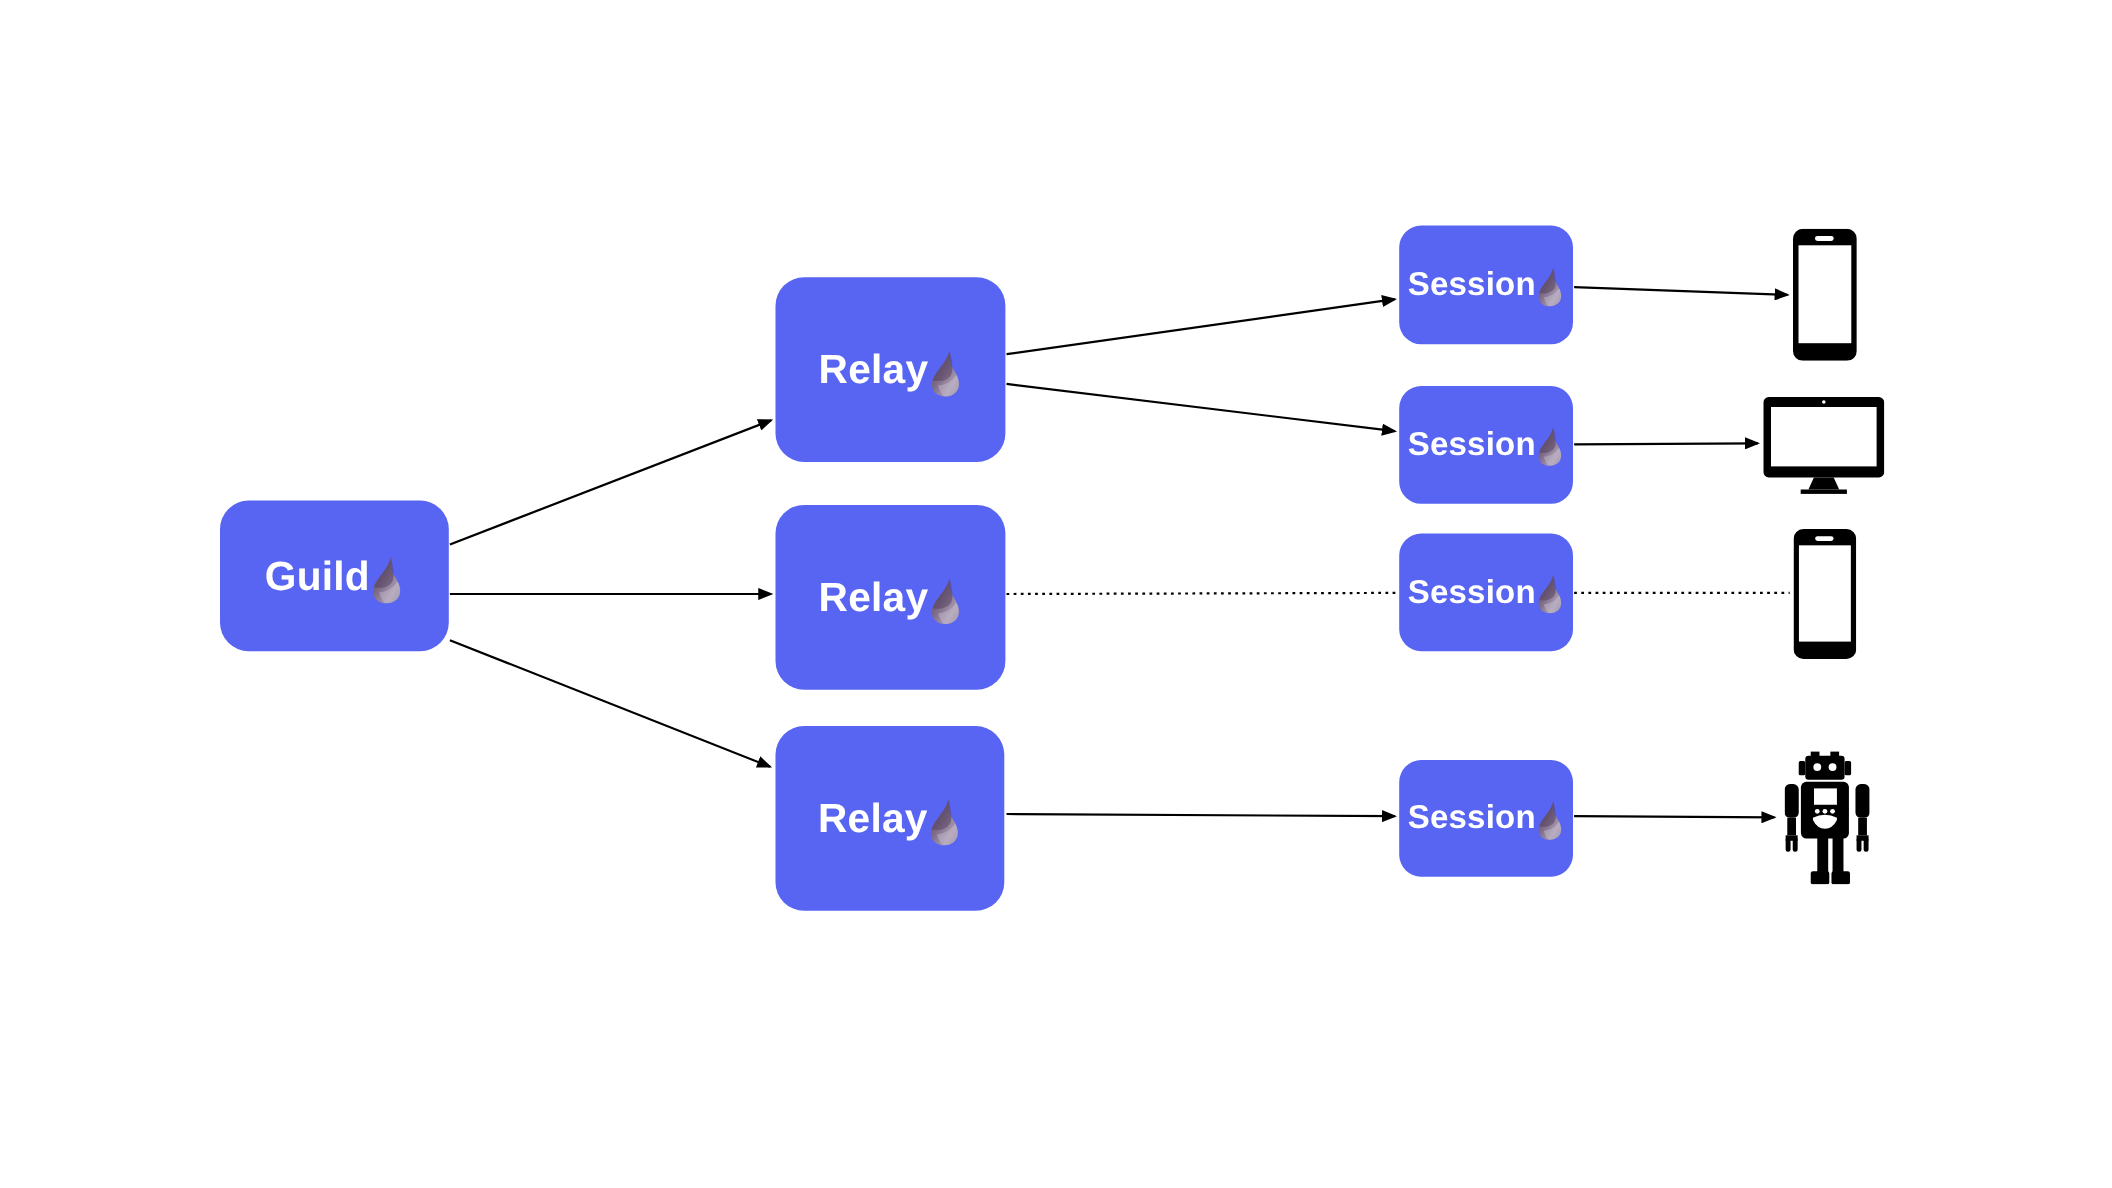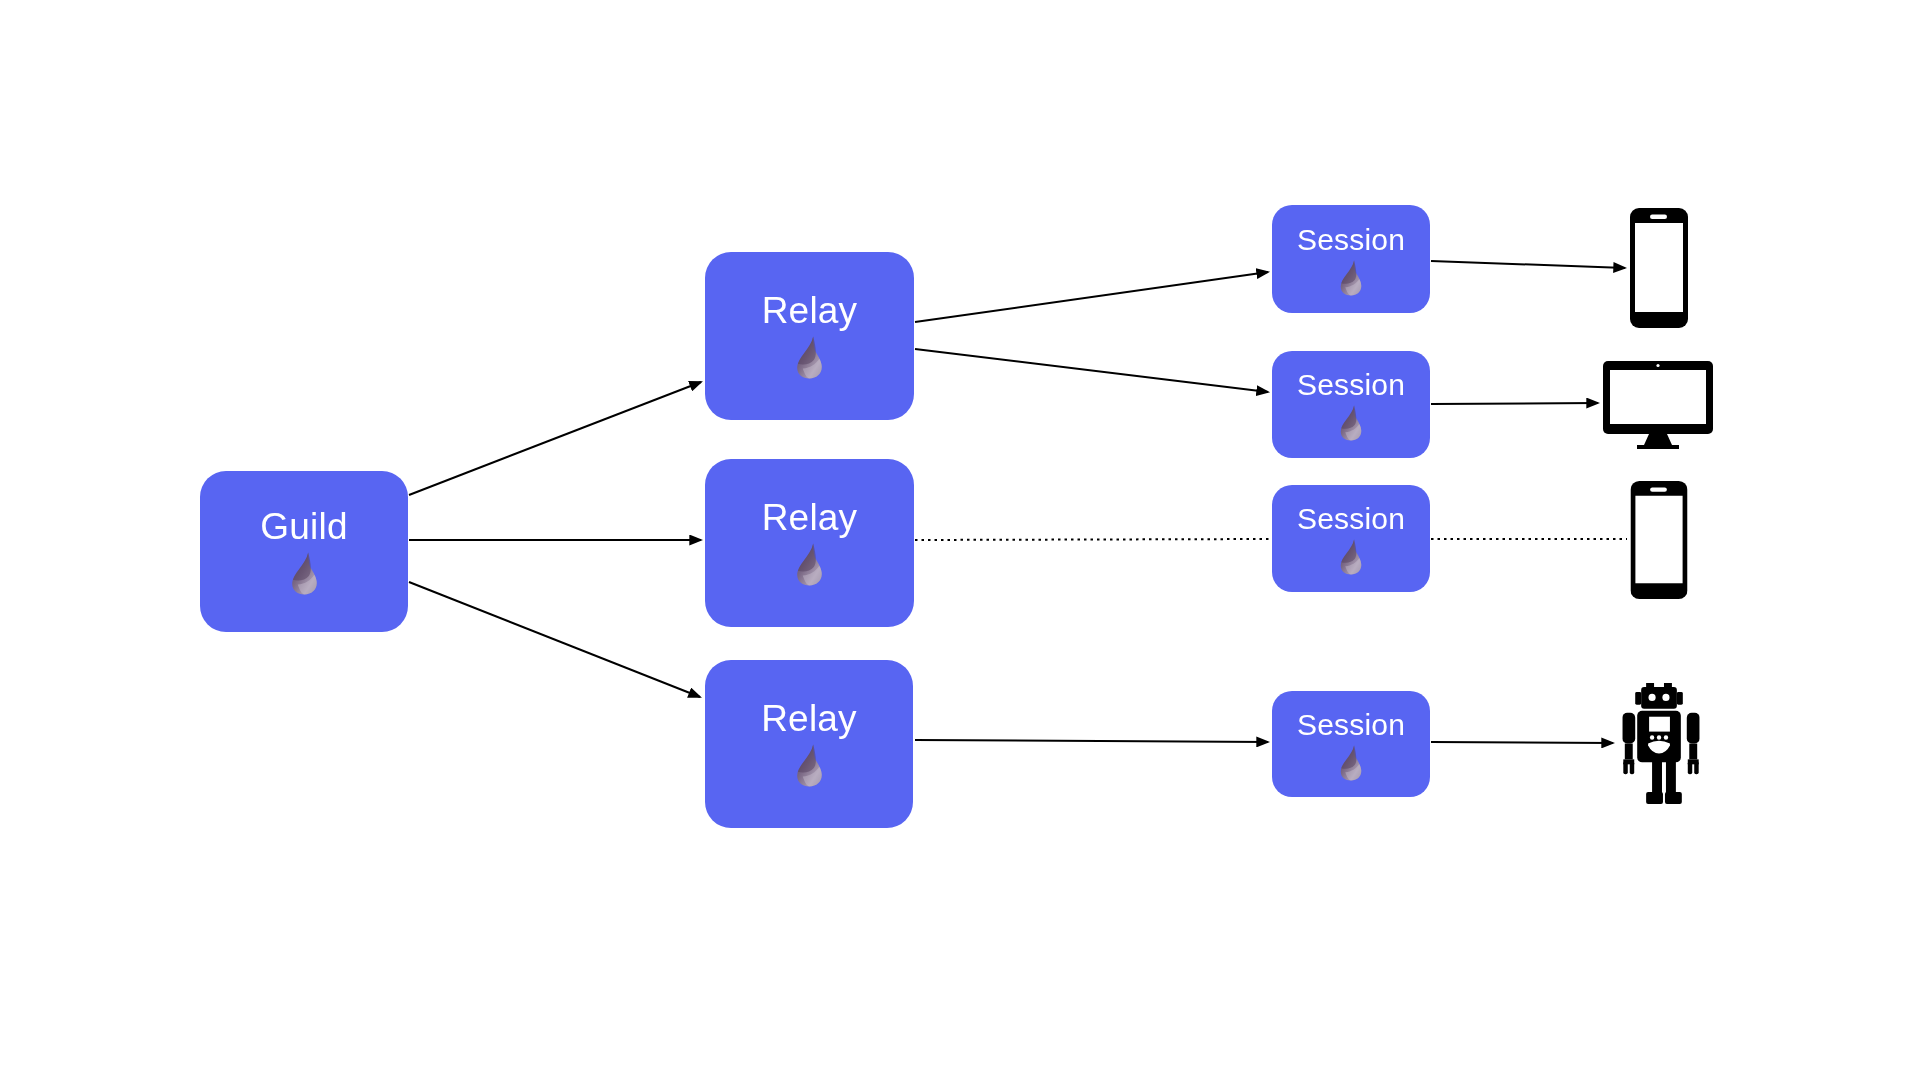--- a/index.html
+++ b/index.html
@@ -17,35 +17,35 @@
     width: 1920px; height: 1080px;
     pointer-events: none;
   }
   .edge-layer line { stroke: var(--edge, #000); stroke-width: 2; }
   .edge-layer line.dotted { stroke-dasharray: 2.5 4; }
   .node {
     position: absolute;
     background: var(--node-fill, #5865F2);
     color: var(--node-text, #ffffff);
     display: flex;
-    flex-direction: column;
+    flex-direction: row;
     align-items: center;
     justify-content: center;
-    font-weight: 400;
+    font-weight: 700;
     letter-spacing: 0.2px;
   }
   .node-lg { border-radius: 26px; font-size: 37px; }
   .node-sm { border-radius: 20px; font-size: 30px; }
   .node-lg .label { line-height: 36px; }
   .node-sm .label { line-height: 34px; }
   .drop-lg { width: 31px; height: 43px; margin-top: 7px; }
   .drop-sm { width: 26px; height: 36px; margin-top: 3px; }
   .device { position: absolute; }
   
-  .pos-guild    { left: 200px;  top: 455px; width: 208px; height: 161px; margin-top: 16px; }
+  .pos-guild    { left: 200px;  top: 455px; width: 208px; height: 137px; }
   .pos-relay-1  { left: 705px;  top: 252px; width: 209px; height: 168px; }
   .pos-relay-2  { left: 705px;  top: 459px; width: 209px; height: 168px; }
   .pos-relay-3  { left: 705px;  top: 660px; width: 208px; height: 168px; }
   .pos-session-1{ left: 1272px; top: 205px; width: 158px; height: 108px; }
   .pos-session-2{ left: 1272px; top: 351px; width: 158px; height: 107px; }
   .pos-session-3{ left: 1272px; top: 485px; width: 158px; height: 107px; }
   .pos-session-4{ left: 1272px; top: 691px; width: 158px; height: 106px; }
   .pos-phone-1  { left: 1630px; top: 208px; width: 58px;  height: 120px; }
   .pos-monitor  { left: 1603px; top: 361px; width: 110px; height: 88px;  }
   .pos-phone-3  { left: 1630px; top: 481px; width: 58px;  height: 118px; }

